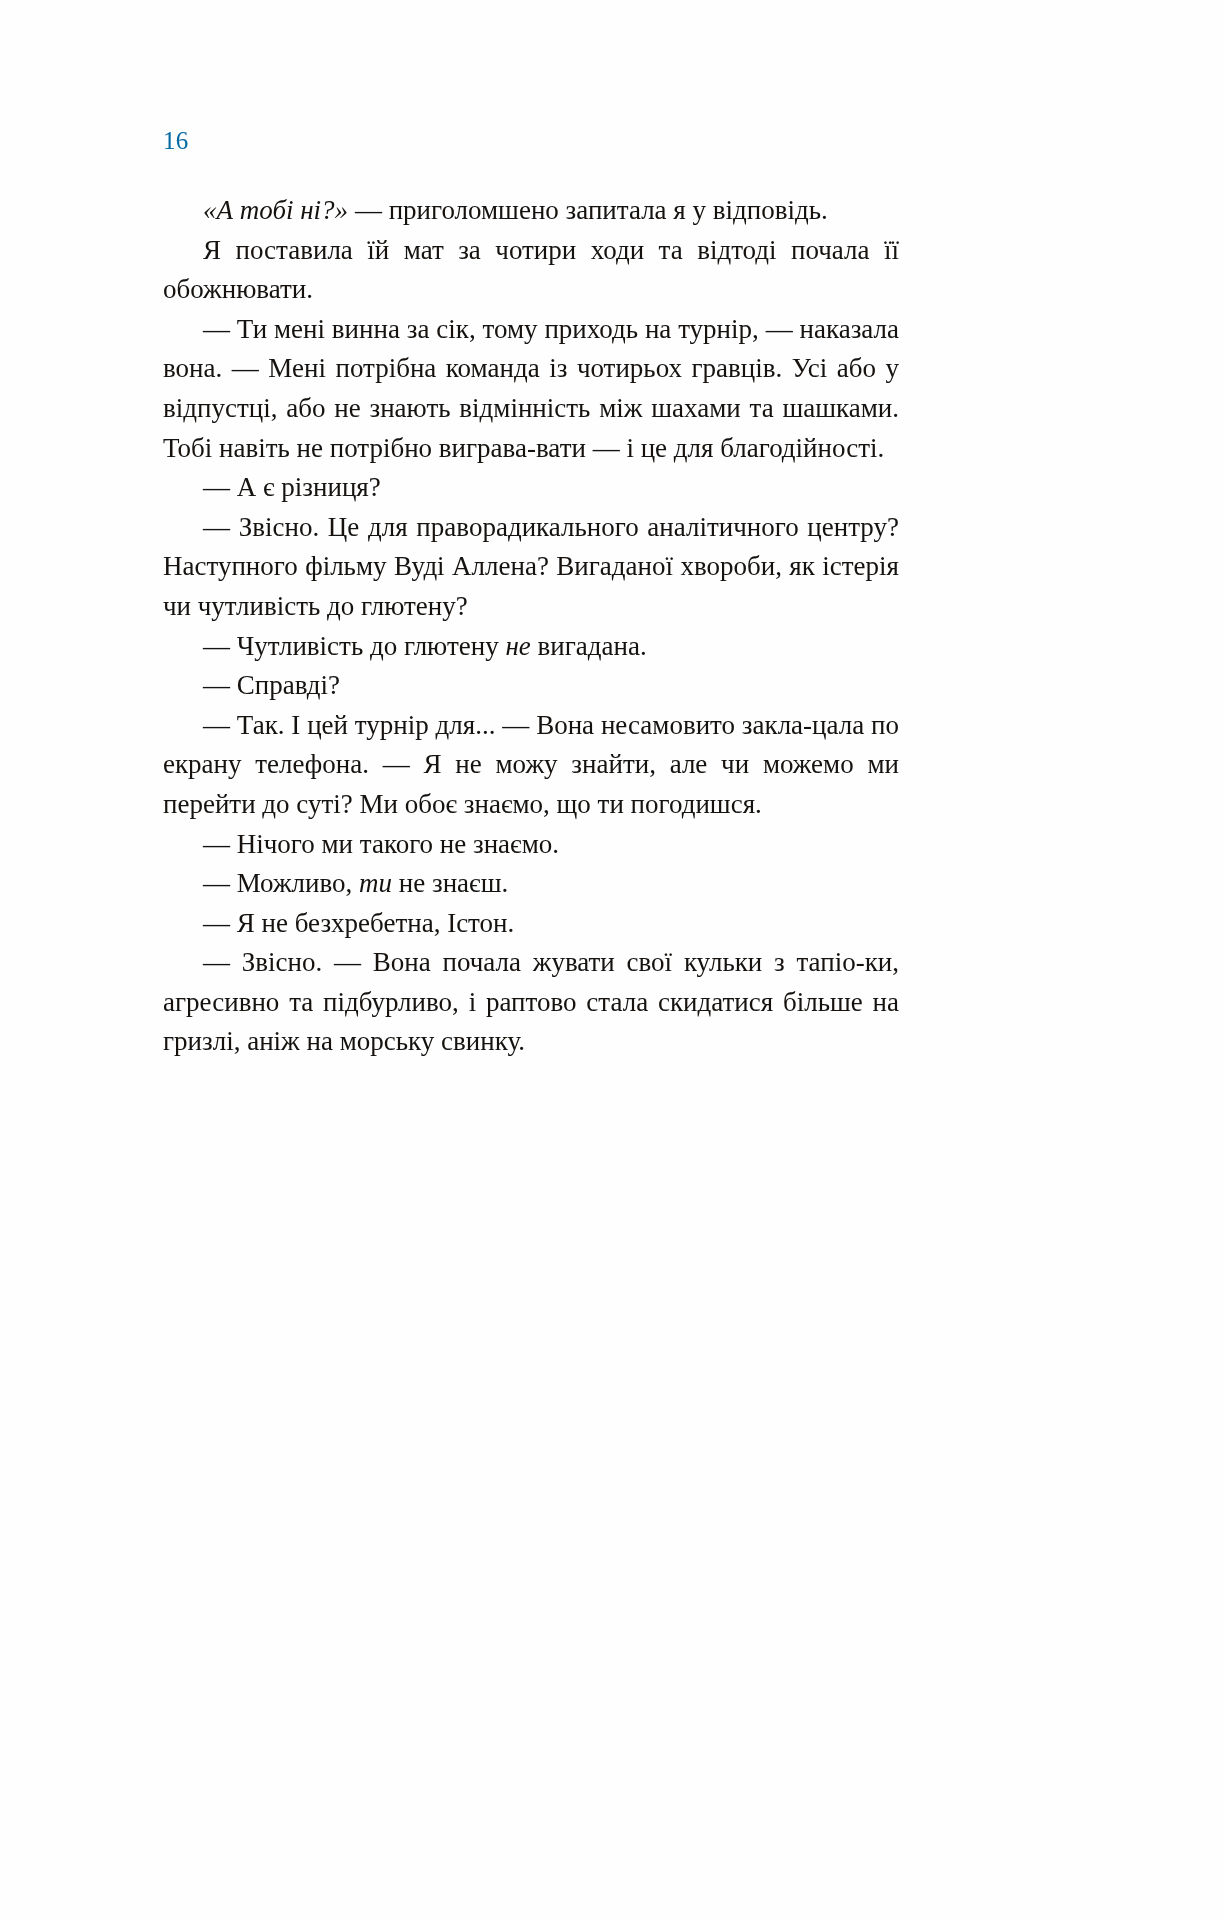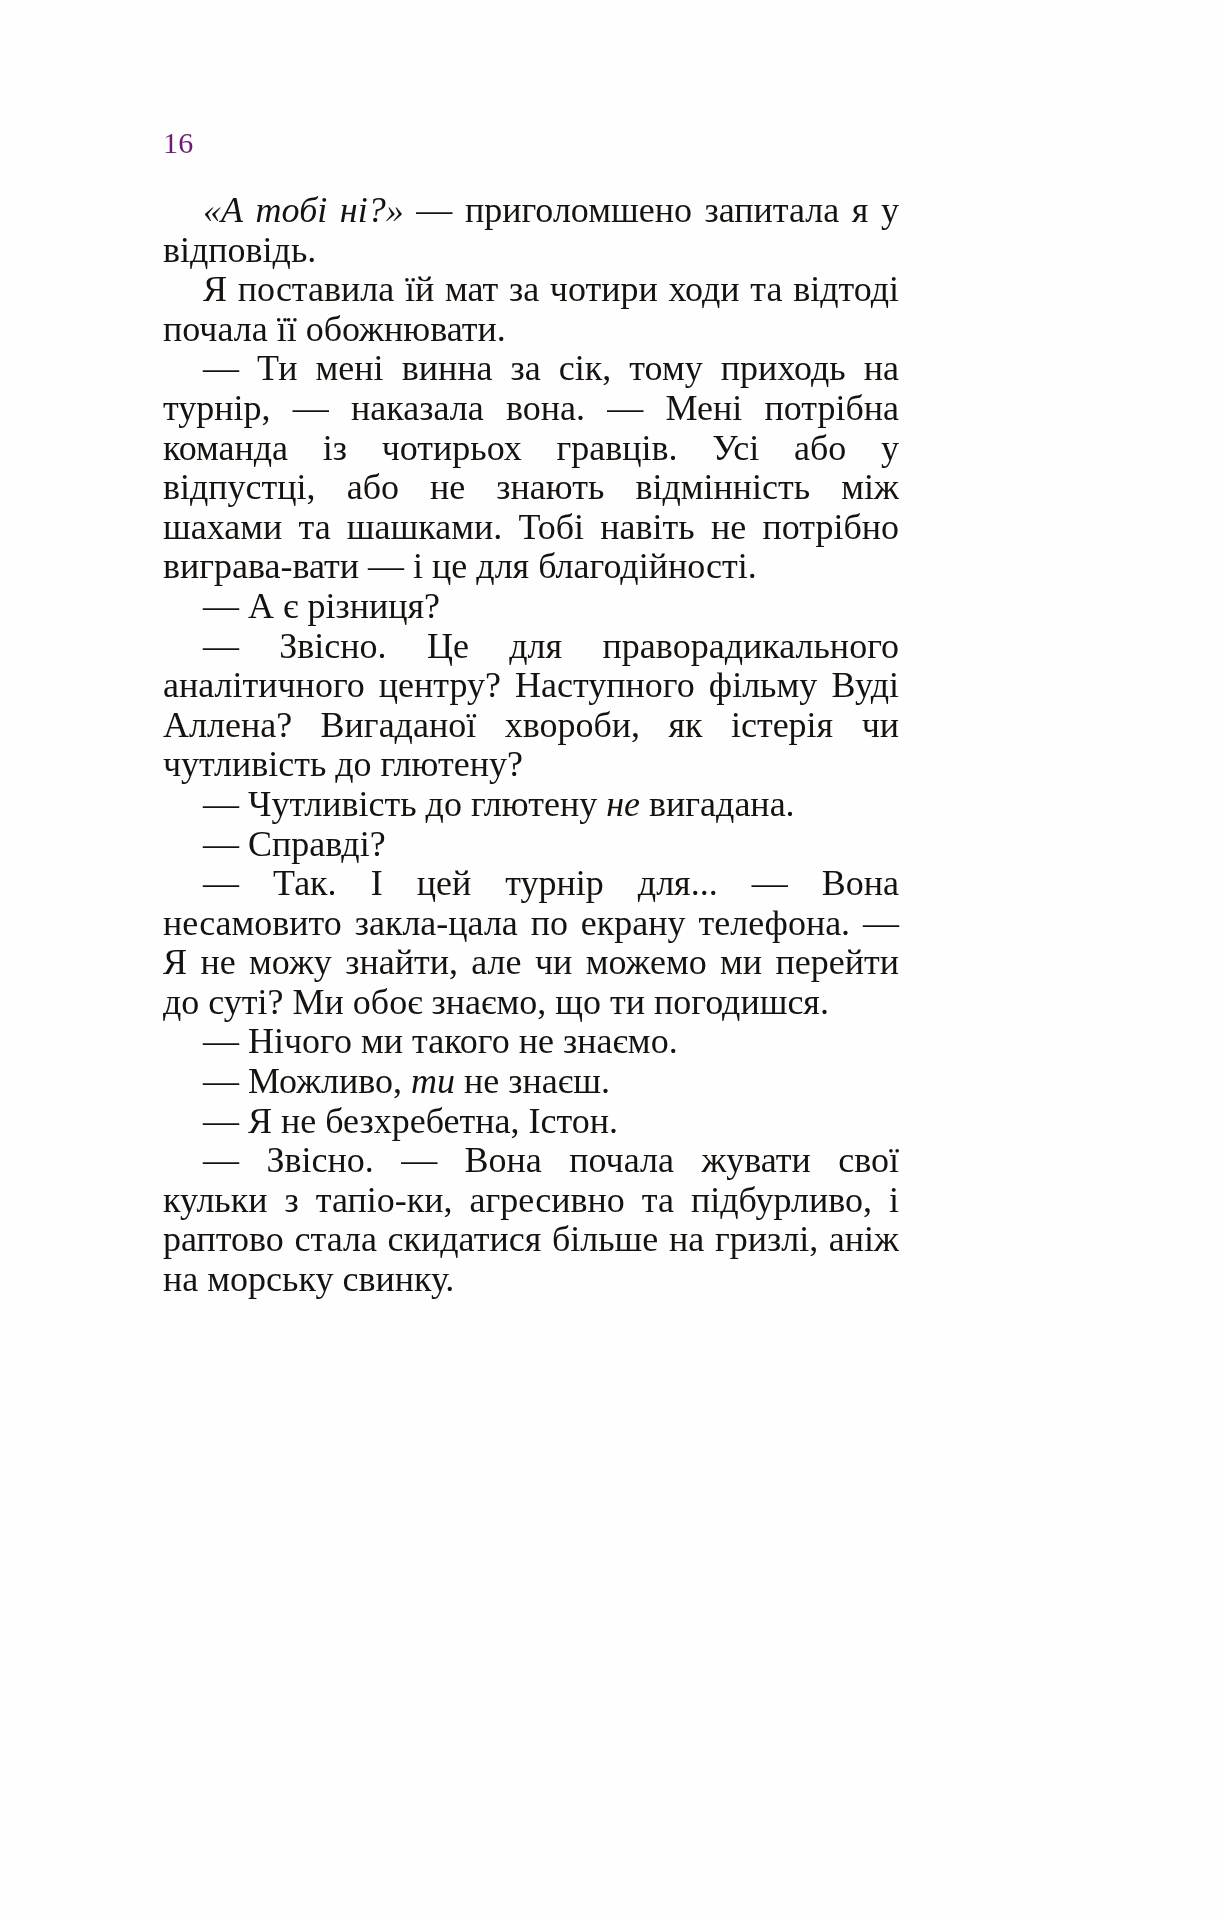--- a/index.html
+++ b/index.html
@@ -19,35 +19,35 @@
     position: absolute;
     left: 0; top: 0;
     width: 1224px;
     height: 1920px;
     background: #fefefe;
   }
   .folio {
     position: absolute;
     left: 163px;
     top: 128px;
-    font-size: 30px;
+    font-size: 25px;
     line-height: 1;
-    color: #701a75;
+    color: #0369a1;
     letter-spacing: 0.3px;
   }
   .textblock {
     position: absolute;
     left: 163px;
     top: 191px;
     width: 736px;
   }
   p.para {
     margin: 0;
     padding: 0;
-    font-size: 36px;
+    font-size: 27px;
     line-height: 39.6px;
     text-align: justify;
     text-justify: inter-word;
     text-indent: 40px;
     color: #15120f;
     -webkit-font-smoothing: antialiased;
     hyphens: manual;
   }
   p.para i, p.para em {
     font-style: italic;

